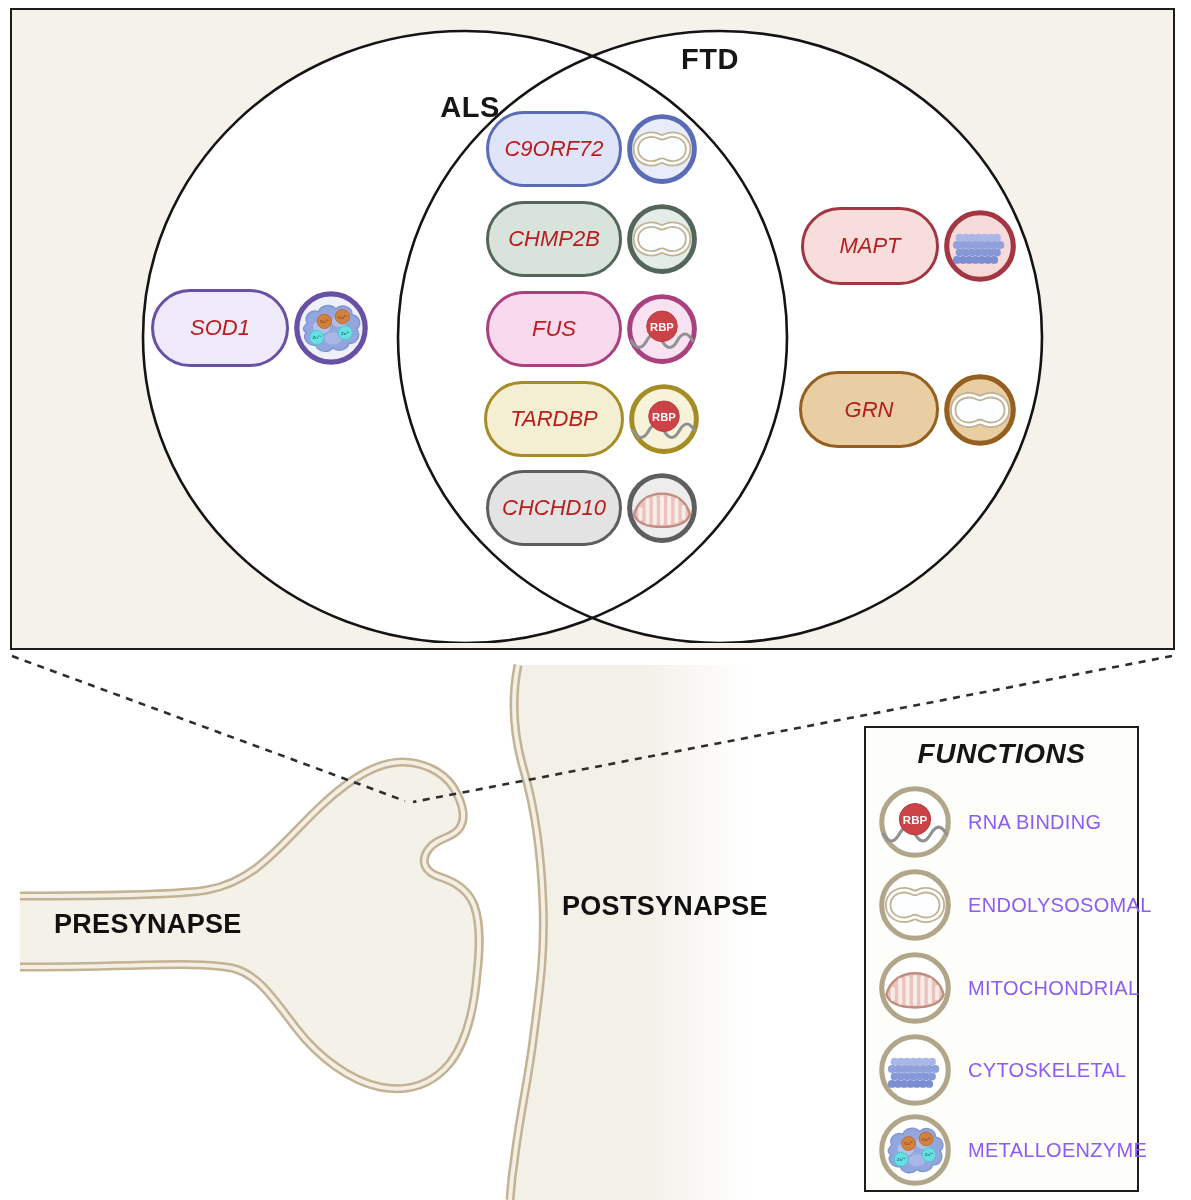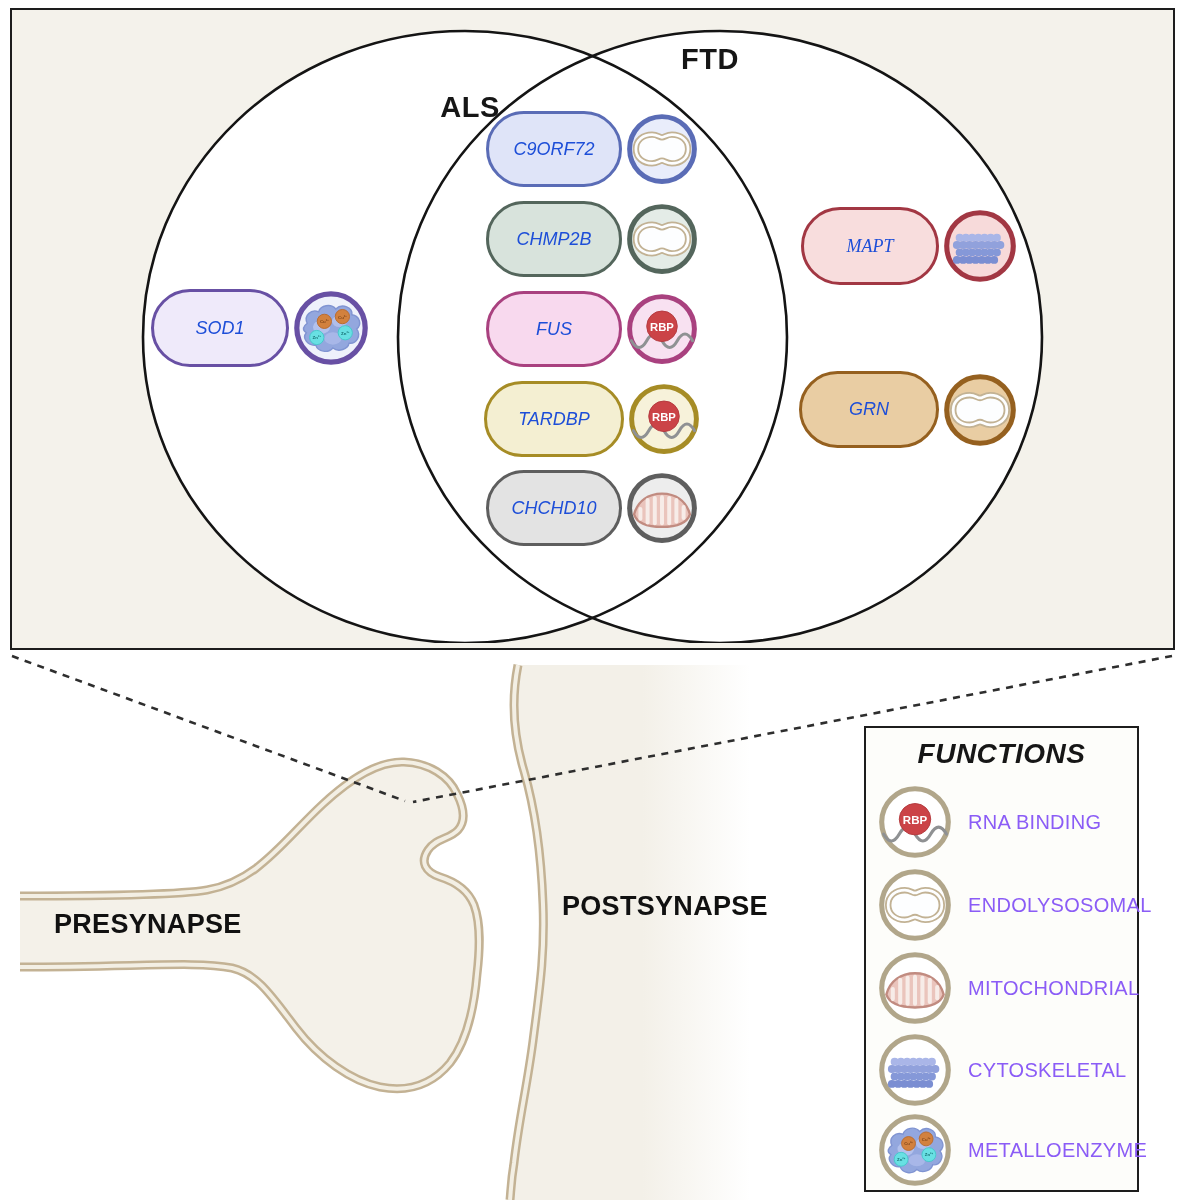--- a/index.html
+++ b/index.html
@@ -9,21 +9,21 @@
   .scene{position:absolute;left:0;top:0;}
   
   .panel{position:absolute;left:10px;top:8px;width:1161px;height:638px;
          background:#f4f2eb;border:2.5px solid #1d1d1d;}
   .venn-svg{position:absolute;left:0;top:0;}
   .set-label{position:absolute;transform:translateX(-50%);font-weight:bold;font-size:29px;letter-spacing:.5px;}
   .gene{position:absolute;display:flex;align-items:center;gap:4px;}
   .pill{display:flex;align-items:center;justify-content:center;
         width:136px;height:76px;border-radius:40px;box-sizing:border-box;
         background:var(--fill,#eee);border:3.5px solid var(--ring,#555);}
-  .pill span{font-style:italic;font-size:18px;color:#1d4ed8;white-space:nowrap;}
+  .pill span{font-style:italic;font-size:22px;color:#b91c1c;white-space:nowrap;}
   .fn-icon{width:72px;height:72px;flex:0 0 auto;}
   
   .syn-label{position:absolute;font-weight:bold;font-size:27px;letter-spacing:.3px;color:#111;}
   
   .legend{position:absolute;left:864px;top:726px;width:275px;height:466px;
           background:#fdfdfa;border:2.5px solid #1d1d1d;box-sizing:border-box;}
   .legend-title{position:absolute;left:0;right:0;top:10px;text-align:center;
                 font-weight:bold;font-style:italic;font-size:28px;letter-spacing:.5px;}
   .legend-item{position:absolute;left:12px;display:flex;align-items:center;gap:16px;height:74px;}
   .legend-item .fn-icon{width:74px;height:74px;}
@@ -164,21 +164,21 @@
 
     <div class="gene" style="left:474px;top:460px;">
       <div class="pill" style="--fill: #e3e3e3; --ring: #5e5e5e;">
         <span>CHCHD10</span>
       </div>
       <svg class="fn-icon" style="--ring: #5e5e5e; --bg: #ededed;">
           <use href="#ic-mito"></use>
         </svg>
     </div>
 
-    <div class="gene" style="left:789px;top:197px;font-family:Liberation Serif, serif;">
+    <div class="gene" style="left:789px;top:197px;">
       <div class="pill" style="width: 138px; height: 78px; --fill: #f8dddd; --ring: #a23743;">
         <span>MAPT</span>
       </div>
       <svg class="fn-icon" style="width: 74px; height: 74px; --ring: #a23743; --bg: #f7dada;">
           <use href="#ic-mt"></use>
         </svg>
     </div>
 
     <div class="gene" style="left:787px;top:361px;">
       <div class="pill" style="width: 140px; height: 77px; --fill: #e9cda3; --ring: #95601f;">

